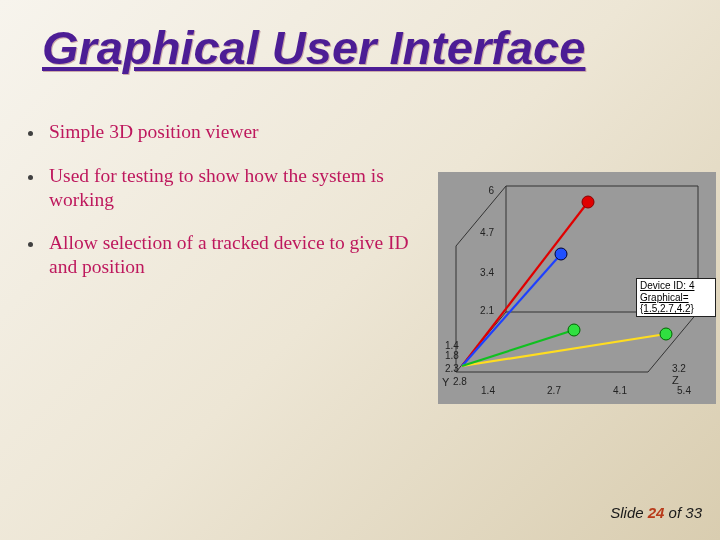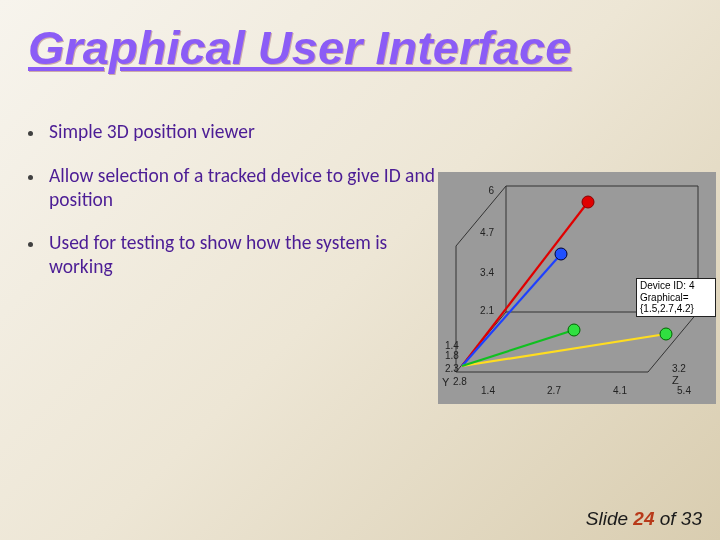--- a/index.html
+++ b/index.html
@@ -9,41 +9,42 @@
     background: linear-gradient(135deg, #f7f4ed 0%, #ede6d5 50%, #d9cdb0 100%);
     font-family: Calibri, "Segoe UI", sans-serif;
     position: relative;
     overflow: hidden;
   }
   .title {
     font-family: "Trebuchet MS", "Franklin Gothic", sans-serif;
     font-style: italic;
     font-weight: bold;
     font-size: 47px;
-    color: #8b5cf6;
+    color: #4c1d95;
     text-decoration: underline;
     position: absolute;
     top: 20px;
-    left: 28px;
+    left: 42px;
     letter-spacing: 0px;
     text-shadow: 1px 1px 0 #caa;
   }
   .content {
     position: absolute;
     top: 120px;
     left: 28px;
     width: 410px;
   }
   .bullet {
     display: flex;
     align-items: flex-start;
     margin-bottom: 20px;
     font-size: 19.5px;
-    color: #4c1d95;
+    color: #be185d;
     line-height: 1.22;
+    font-family: Liberation Serif, serif;
   }
   .bullet .dot {
     width: 5px;
     height: 5px;
     background: #404040;
     border-radius: 50%;
     margin-top: 11px;
     margin-right: 16px;
     flex-shrink: 0;
   }
@@ -51,58 +52,59 @@
   .figure {
     position: absolute;
     top: 172px;
     right: 4px;
     width: 278px;
     height: 232px;
     background: #9a9a9a;
   }
   .footer {
     position: absolute;
-    bottom: 10px;
+    bottom: 19px;
     right: 18px;
     font-style: italic;
-    font-size: 19px;
+    font-size: 15px;
     font-family: "Trebuchet MS", sans-serif;
   }
   .footer .pre, .footer .post { color: #1a1a1a; }
   .footer .num { color: #b83a1a; font-weight: bold; }
   .label-box {
     position: absolute;
     background: #fff;
     border: 1px solid #222;
     font-family: Arial, sans-serif;
     font-size: 10px;
     line-height: 1.15;
     padding: 1px 3px;
     color: #000;
+    text-decoration: underline;
   }
   .axis-text { font-family: Arial, sans-serif; font-size: 10px; fill: #222; }
   .axis-text2 { font-family: Arial, sans-serif; font-size: 11px; fill: #222; }
 </style>
 </head>
 <body>
 
 <h1 class="title">Graphical User Interface</h1>
 
 <div class="content">
   <div class="bullet">
     <span class="dot"></span>
     <span class="text">Simple 3D position viewer</span>
   </div>
   <div class="bullet">
     <span class="dot"></span>
-    <span class="text">Allow selection of a tracked device to give ID and position</span>
+    <span class="text">Used for testing to show how the system is working</span>
   </div>
   <div class="bullet">
     <span class="dot"></span>
-    <span class="text">Used for testing to show how the system is working</span>
+    <span class="text">Allow selection of a tracked device to give ID and position</span>
   </div>
 </div>
 
 <div class="figure">
   <svg width="278" height="232" viewBox="0 0 278 232">
 
     <polyline points="68,14 260,14 260,140 68,140 68,14" stroke="#333" stroke-width="1" fill="none"></polyline>
 
     <line x1="68" y1="140" x2="18" y2="200" stroke="#333" stroke-width="1"></line>
     <line x1="260" y1="140" x2="210" y2="200" stroke="#333" stroke-width="1"></line>

